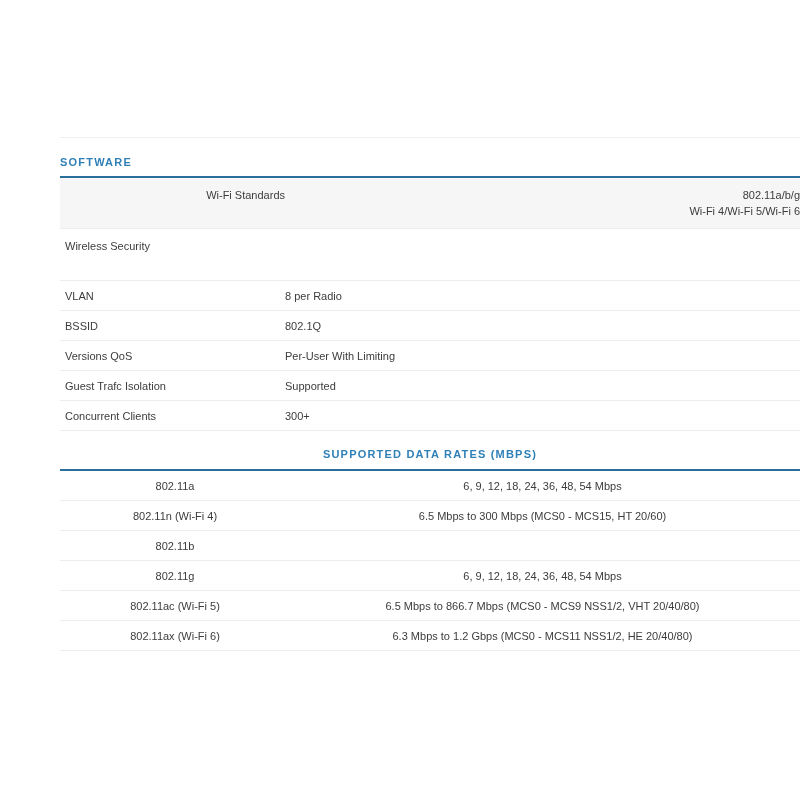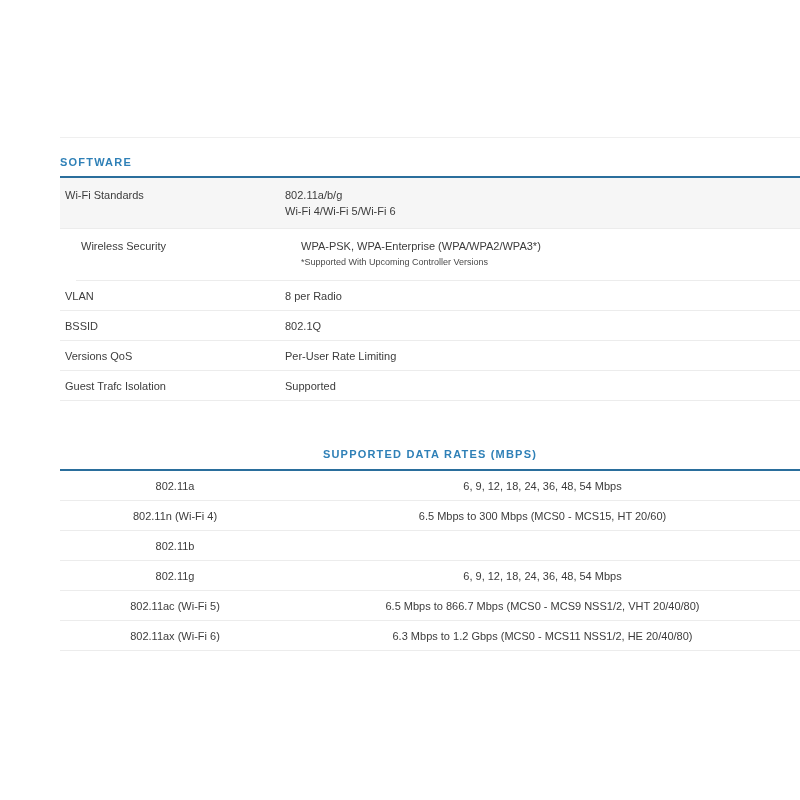--- a/index.html
+++ b/index.html
@@ -59,22 +59,22 @@
     .spec-row.shaded { background: #f6f6f6; }
     .spec-label {
       width: 225px;
       padding-left: 5px;
       box-sizing: border-box;
       flex-shrink: 0;
     }
     .spec-value {
       flex: 1;
     }
-    .row-tall { height: 51px; padding-top: 9px; }
-    .row-tall2 { height: 52px; padding-top: 9px; margin-left: 16px; }
+    .row-tall { height: 51px; padding-top: 9px; text-align: right; }
+    .row-tall2 { height: 52px; padding-top: 9px; }
     .row-std { height: 30px; line-height: 30px; }
     .value-line { line-height: 16px; }
     .value-note { font-size: 9px; line-height: 16px; color: #4a4a4a; }
     .label-line { line-height: 16px; }
   </style>
 </head>
 <body>
 
 <div class="top-rule"></div>
 
@@ -85,46 +85,46 @@
   <div class="spec-row shaded row-tall">
     <div class="spec-label label-line">Wi-Fi Standards</div>
     <div class="spec-value">
       <div class="value-line">802.11a/b/g</div>
       <div class="value-line">Wi-Fi 4/Wi-Fi 5/Wi-Fi 6</div>
     </div>
   </div>
 
   <div class="spec-row row-tall2">
     <div class="spec-label label-line">Wireless Security</div>
-    <div class="spec-value">
-      <div class="value-line">WPA-PSK, WPA-Enterprise (WPA/WPA2/WPA3*)</div>
-      <div class="value-note">*Supported With Upcoming Controller Versions</div>
-    </div>
   </div>
 
   <div class="spec-row row-std">
     <div class="spec-label">VLAN</div>
     <div class="spec-value">8 per Radio</div>
   </div>
 
   <div class="spec-row row-std">
     <div class="spec-label">BSSID</div>
     <div class="spec-value">802.1Q</div>
   </div>
 
   <div class="spec-row row-std">
     <div class="spec-label">Versions QoS</div>
-    <div class="spec-value">Per-User Rate Limiting</div>
+    <div class="spec-value">Per-User With Limiting</div>
   </div>
 
   <div class="spec-row row-std">
     <div class="spec-label">Guest Trafc Isolation</div>
     <div class="spec-value">Supported</div>
   </div>
 
+  <div class="spec-row row-std">
+    <div class="spec-label">Concurrent Clients</div>
+    <div class="spec-value">300+</div>
+  </div>
 </section>
 
 <section class="spec-section section-rates">
   <div class="section-title">SUPPORTED DATA RATES (MBPS)</div>
   <div class="section-rule"></div>
 
   <div class="spec-row row-std">
     <div class="spec-label">802.11a</div>
     <div class="spec-value">6, 9, 12, 18, 24, 36, 48, 54 Mbps</div>
   </div>

